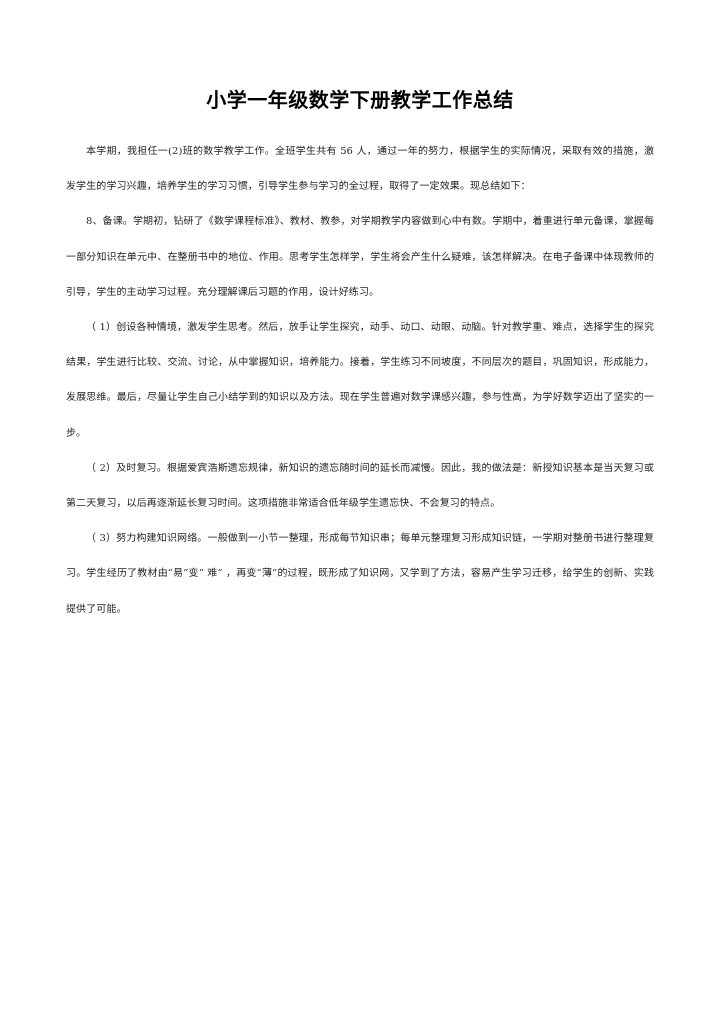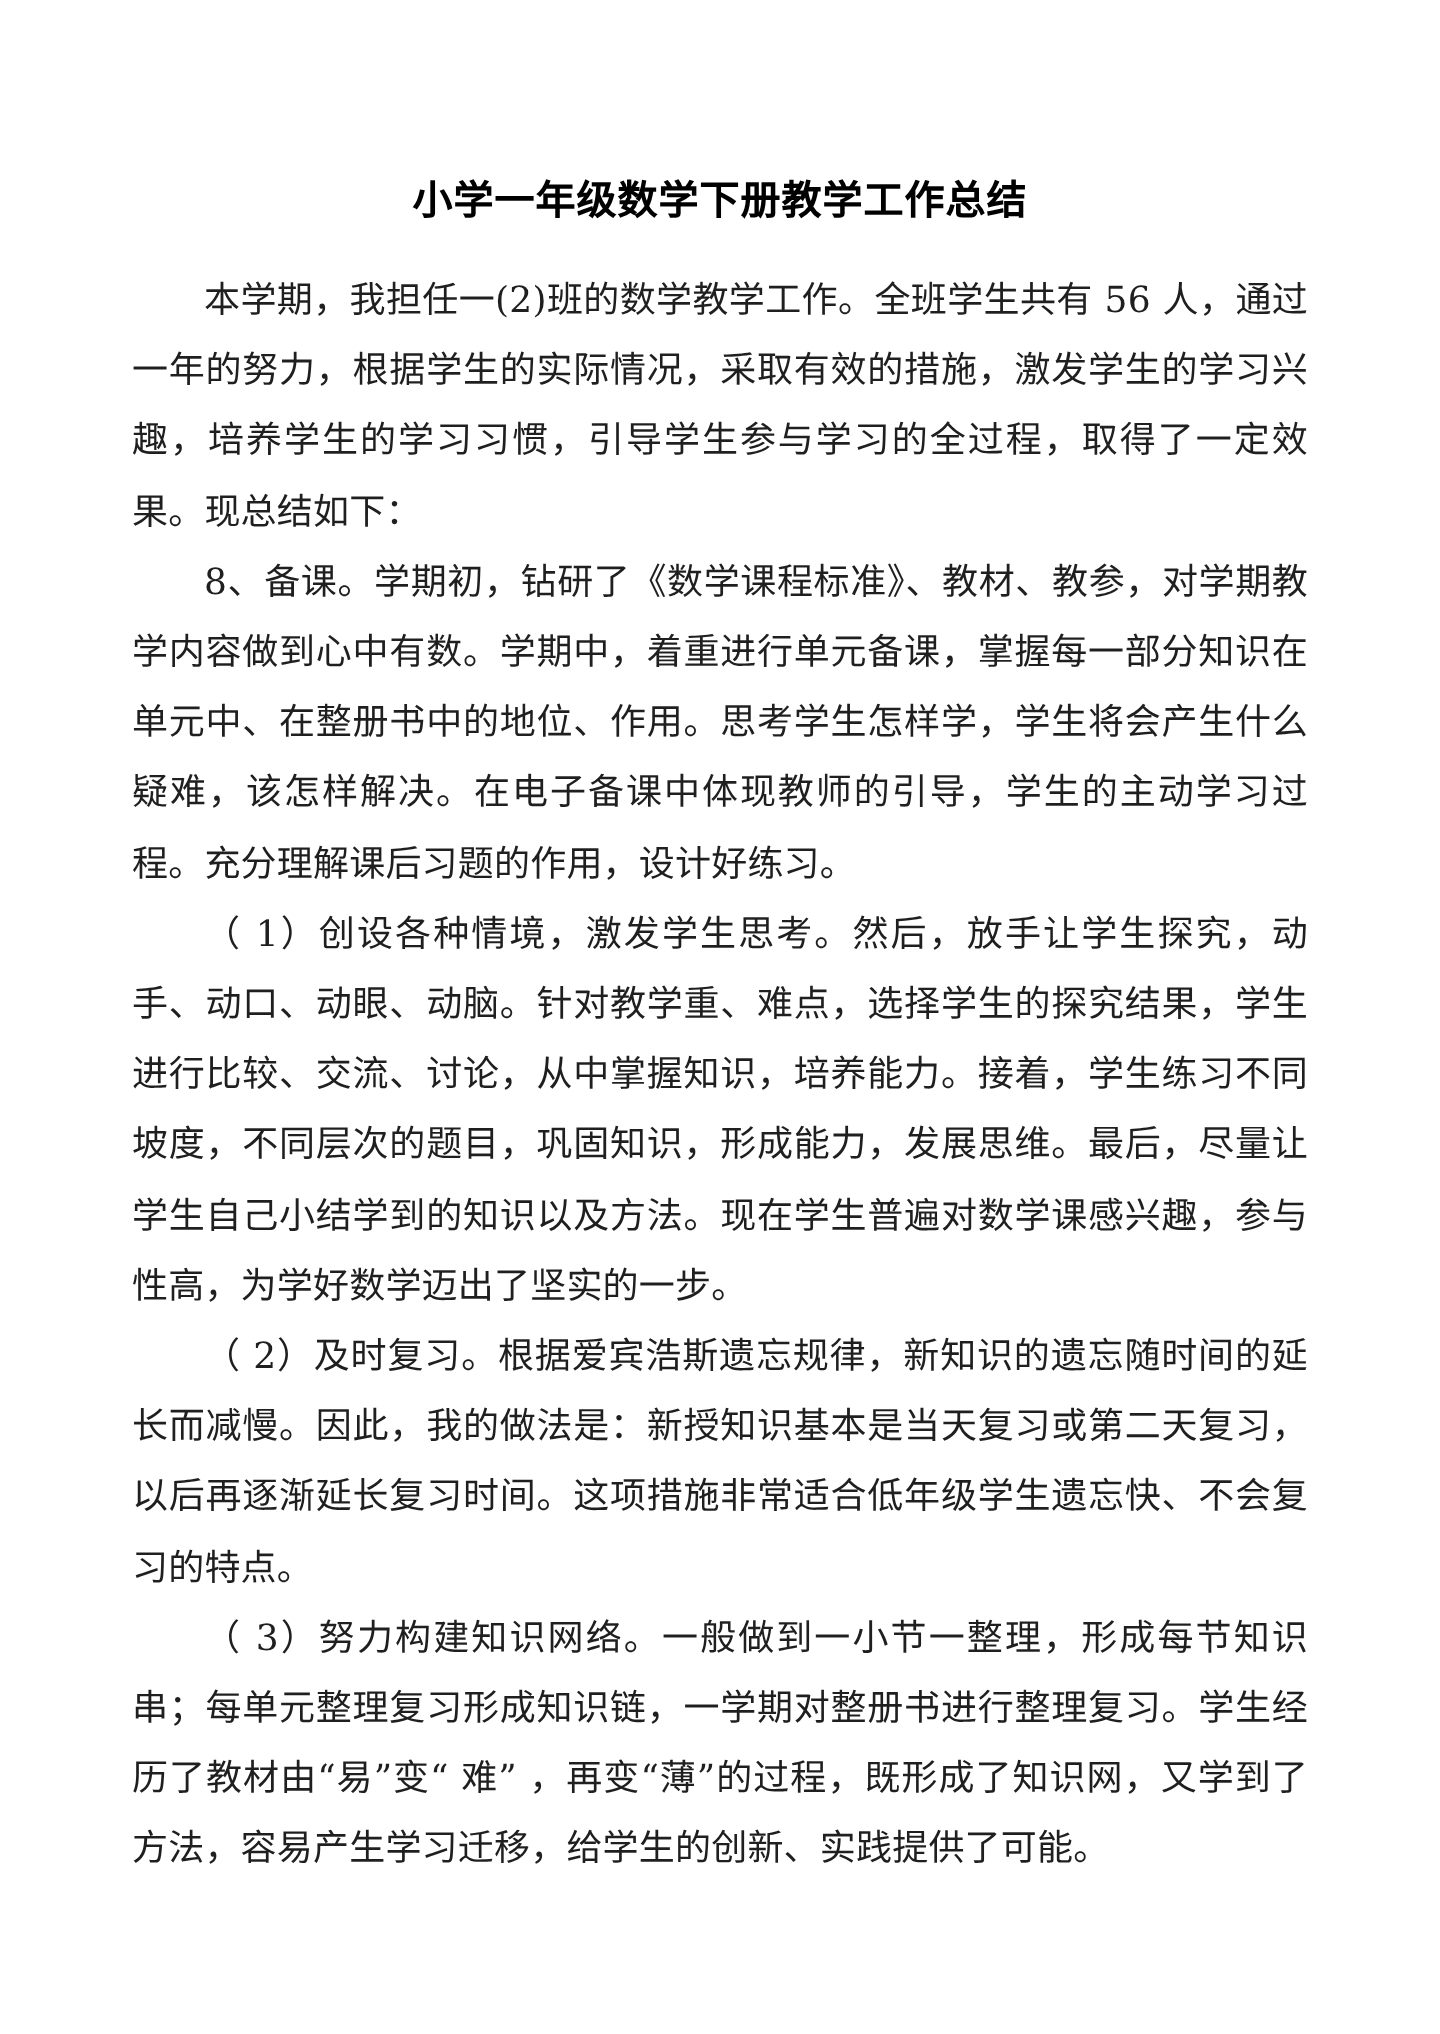--- a/index.html
+++ b/index.html
@@ -34,21 +34,21 @@
     letter-spacing: 0.5px;
     line-height: 1.2;
     color: #000000;
     position: absolute;
     left: 0;
     top: 88px;
     width: 588px;
   }
   .para {
     margin: 0;
-    font-size: 18px;
+    font-size: 10px;
     line-height: 35.2px;
     text-align: justify;
     text-justify: inter-ideograph;
     text-align-last: left;
     color: #1f1f1f;
     letter-spacing: 0.1px;
   }
   .para.indent {
     text-indent: 2em;
   }

